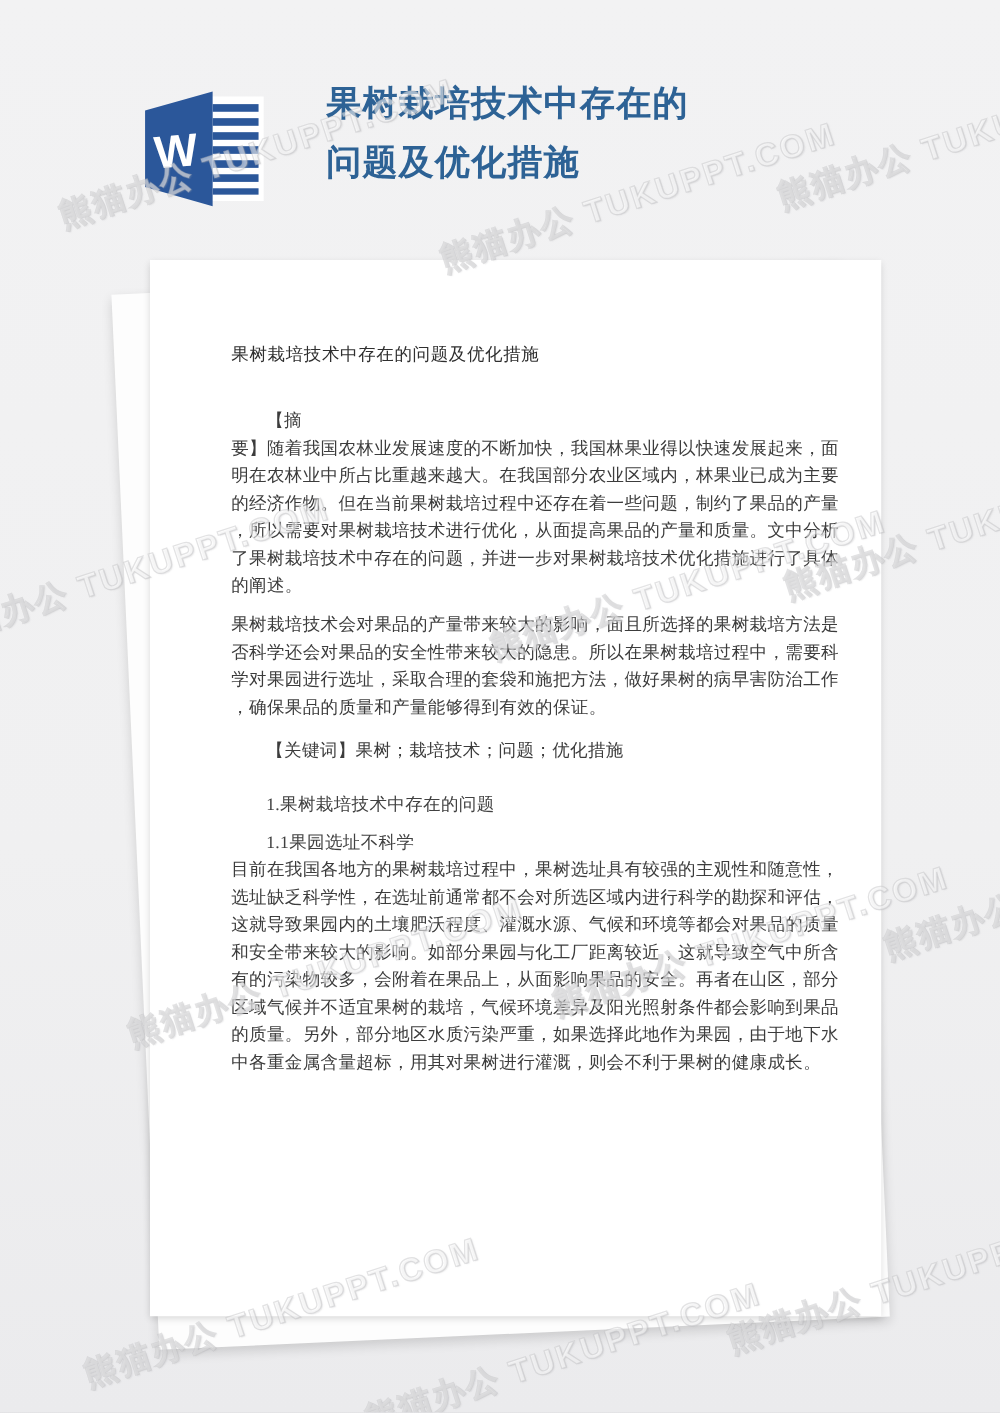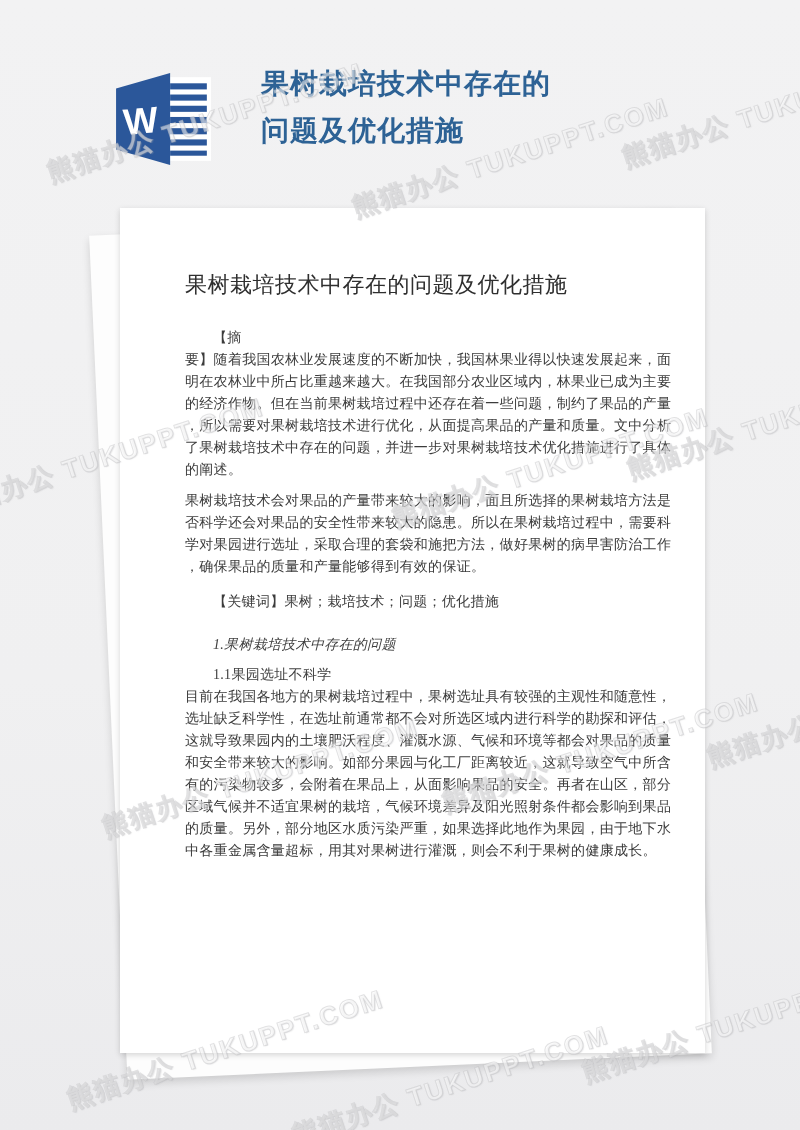--- a/index.html
+++ b/index.html
@@ -21,32 +21,32 @@
     position:absolute;left:108px;top:222px;width:585px;height:845px;
     background:#fdfdfd;transform:rotate(-2.6deg);
     box-shadow:0 4px 9px rgba(0,0,0,0.14);
   }
   .document-page{
     position:absolute;left:120px;top:208px;width:585px;height:845px;
     background:#ffffff;box-shadow:0 2px 6px rgba(0,0,0,0.16);
     box-sizing:border-box;padding:62px 30px 0 65px;
   }
   .doc-title{
-    font-size:22px;line-height:30px;letter-spacing:0.5px;color:#2f2f2f;
+    font-size:14px;line-height:30px;letter-spacing:0.5px;color:#2f2f2f;
     margin:0 0 27px 0;font-weight:normal;
   }
   .doc-text{
     font-size:14px;line-height:22px;letter-spacing:0.3px;color:#3c3c3c;
     white-space:pre-line;margin:0;width:492px;
   }
   .indent{text-indent:2em;}
   .abstract{margin-bottom:9px;}
   .keywords{margin-bottom:21px;}
   .para-overview{margin-bottom:13px;}
-  .section-heading{margin-bottom:8px;color:#414141;font-style:italic;}
+  .section-heading{margin-bottom:8px;color:#414141;}
   .section-subheading{color:#414141;}
   .para-location{margin-bottom:16px;}
   
   .watermark-layer{position:absolute;left:0;top:0;width:800px;height:1130px;pointer-events:none;}
   .watermark{
     position:absolute;transform:rotate(-18deg);white-space:nowrap;
     font-family:"Liberation Sans","DejaVu Sans",sans-serif;
     font-size:26px;font-weight:bold;letter-spacing:2px;
     color:rgba(255,255,255,0.50);
     -webkit-text-stroke:1px rgba(185,185,188,0.40);

